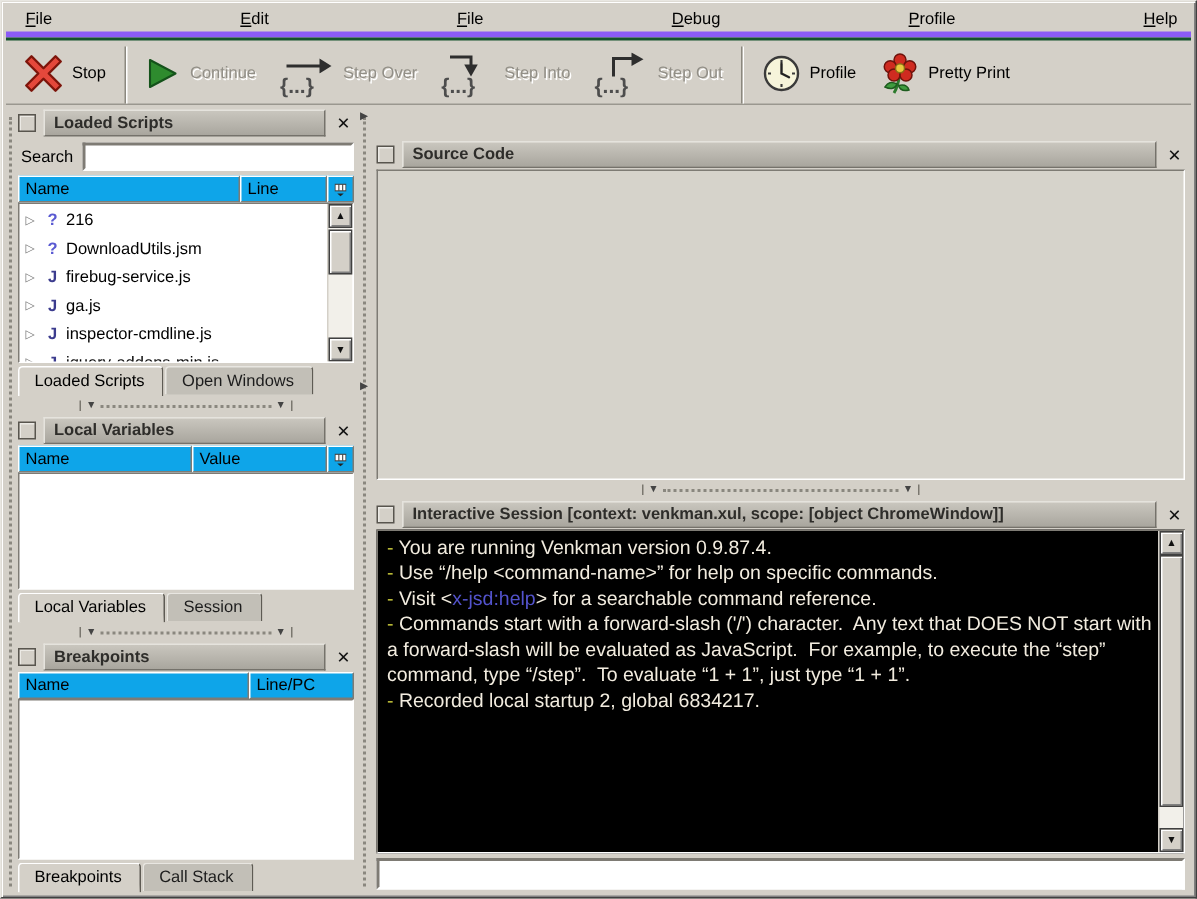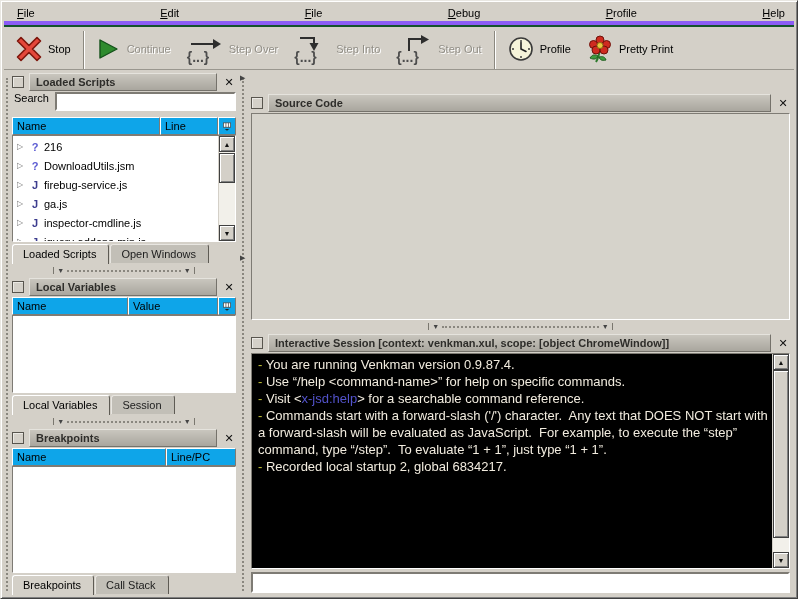--- a/index.html
+++ b/index.html
@@ -52,21 +52,21 @@
 
   
   .panel { display:flex; flex-direction:column; min-height:0; }
   .phead { height:20px; flex:0 0 20px; display:flex; align-items:center; gap:5px; padding:0 2px; }
   .floatbox { width:12px; height:12px; border:1px solid #58554e; background:#d4d0c8; box-shadow:inset 1px 1px 0 #eceae5; flex:0 0 12px; }
   .ptitle { flex:1; height:18px; line-height:17px; padding:0 6px; font-weight:bold; color:#2e2d2a; font-size:11px;
     background:linear-gradient(#c9c6be,#a9a69e); border:1px solid; border-color:#e5e3dd #75726b #75726b #e5e3dd;
     white-space:nowrap; overflow:hidden; }
   .pclose { width:14px; text-align:center; font-size:11px; color:#111; cursor:default; flex:0 0 14px; }
 
-  .searchrow { height:25px; flex:0 0 25px; display:flex; gap:6px; padding:0 2px 0 4px; }
+  .searchrow { height:25px; flex:0 0 25px; display:flex; align-items:center; gap:6px; padding:0 2px 0 4px; }
   .searchrow input { flex:1; height:19px; border:2px solid; border-color:#7e7b74 #fff #fff #7e7b74; background:#fff; font:11px "Liberation Sans",sans-serif; padding:0 3px; outline:none; }
 
   .colhead { height:18px; flex:0 0 18px; display:flex; margin:0 2px; }
   .colcell { background:#0ea5e9; border:1px solid; border-color:#fff #7e7b74 #7e7b74 #fff; padding:2px 4px; overflow:hidden; white-space:nowrap; }
   .colpick { flex:0 0 18px; display:flex; align-items:center; justify-content:center; }
 
   .listbox { flex:1; margin:0 2px; background:#fff; border:1px solid; border-color:#7e7b74 #fff #fff #7e7b74; display:flex; min-height:0; overflow:hidden; }
   .listrows { flex:1; overflow:hidden; padding-top:1px; }
   .trow { height:19px; display:flex; align-items:center; gap:5px; padding-left:4px; white-space:nowrap; }
   .twisty { color:#777; font-size:8px; width:9px; flex:0 0 9px; }

